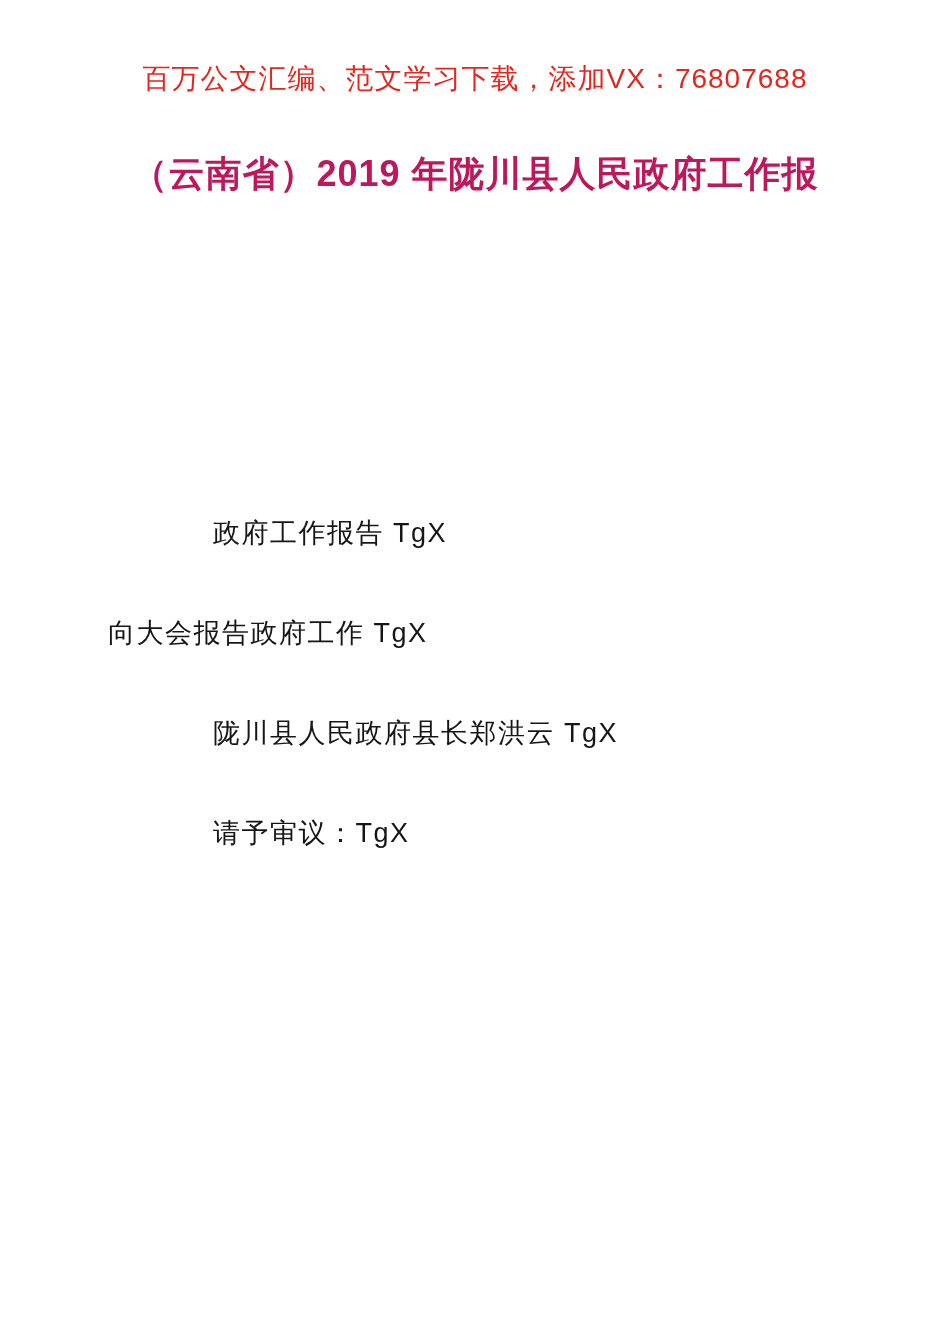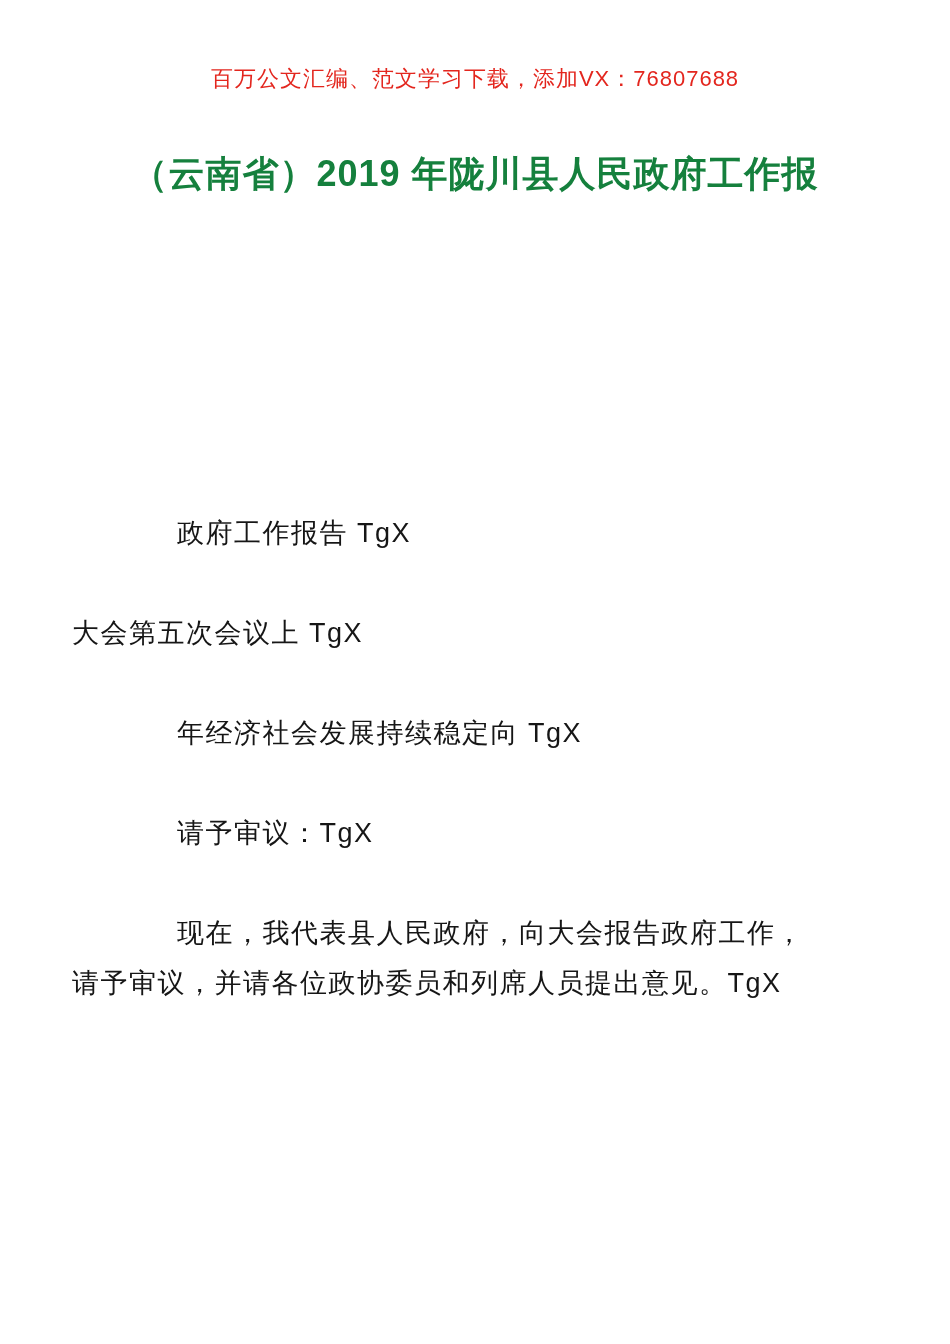--- a/index.html
+++ b/index.html
@@ -13,42 +13,42 @@
     height: 1344px;
     margin: 0 auto;
     background: #ffffff;
     overflow: hidden;
     font-family: "Liberation Sans", "DejaVu Sans", sans-serif;
     color: #1a1a1a;
   }
   .watermark {
     margin-top: 62px;
     text-align: center;
-    font-size: 22px;
+    font-size: 28px;
     line-height: 34px;
     letter-spacing: 1px;
     font-weight: 400;
   }
   .doc-title {
     margin: 52px auto 0;
     width: 760px;
     text-align: center;
     font-size: 36px;
     line-height: 52px;
     font-weight: 700;
-    color: #15803d;
+    color: #be185d;
     letter-spacing: 1px;
   }
   .doc-title .title-line {
     display: block;
     white-space: nowrap;
   }
   .doc-body {
     margin-top: 308px;
-    padding-left: 72px;
+    padding-left: 108px;
     padding-right: 100px;
     font-size: 27px;
     line-height: 50px;
     letter-spacing: 1.5px;
     color: #161616;
   }
   .para {
     margin: 0 0 50px 0;
   }
   .para .line {
@@ -67,27 +67,23 @@
 
   <h1 class="doc-title">
     <span class="title-line">（云南省）2019 年陇川县人民政府工作报</span>
   </h1>
 
   <div class="doc-body">
       <div class="para">
         <div class="line first">政府工作报告 TgX</div>
       </div>
       <div class="para">
-        <div class="line">大会第五次会议上 TgX</div>
+        <div class="line">向大会报告政府工作 TgX</div>
       </div>
       <div class="para">
-        <div class="line first">年经济社会发展持续稳定向 TgX</div>
+        <div class="line first">陇川县人民政府县长郑洪云 TgX</div>
       </div>
       <div class="para">
         <div class="line first">请予审议：TgX</div>
-      </div>
-      <div class="para">
-        <div class="line first">现在，我代表县人民政府，向大会报告政府工作，</div>
-        <div class="line">请予审议，并请各位政协委员和列席人员提出意见。TgX</div>
       </div>
     </div>
 
 </div>
 
 </body></html>

